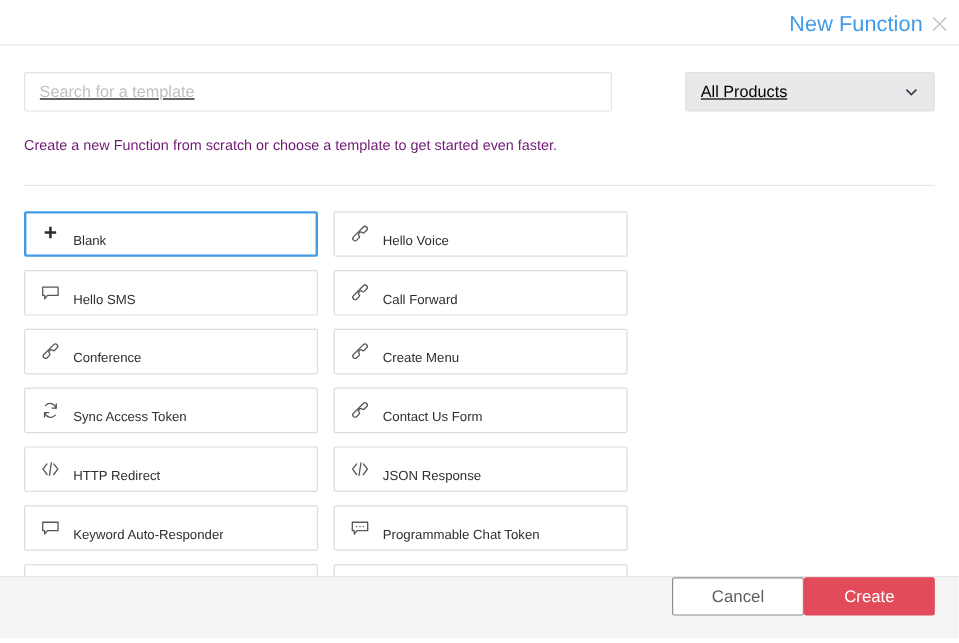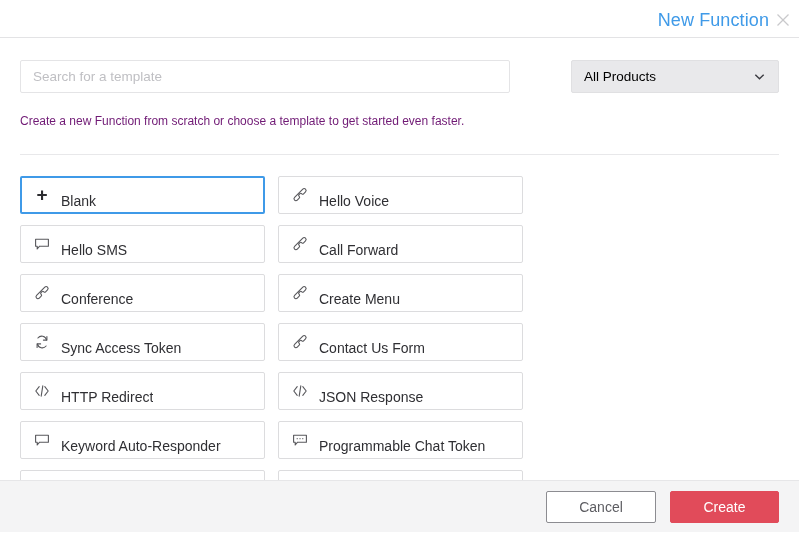--- a/index.html
+++ b/index.html
@@ -56,20 +56,21 @@
     position: relative;
     padding: 0 20px;
     background: #ffffff;
     overflow: hidden;
   }
 
   .controls-row {
     display: flex;
     align-items: flex-start;
     padding-top: 22px;
+    text-decoration: underline;
   }
   .search-input {
     width: 490px;
     height: 33px;
     border: 1px solid #e4e4e6;
     border-radius: 2px;
     background: #ffffff;
     padding: 0 12px;
     font-size: 13.5px;
     color: #2f2f33;
@@ -155,39 +156,37 @@
     font-weight: bold;
   }
   .plus-glyph {
     font-size: 19px;
     line-height: 16px;
     font-weight: bold;
     color: #2c2c30;
     font-family: "Liberation Sans", sans-serif;
   }
   .tmpl-label {
-    font-size: 14px;
+    font-size: 11px;
     color: #2f2f33;
     white-space: nowrap;
     overflow: hidden;
     text-overflow: ellipsis;
     margin-top: 12px;
   }
 
   
   .footer {
     flex: 0 0 52px;
     height: 52px;
     background: #f4f4f5;
     border-top: 1px solid #e6e6e8;
     display: flex;
-    align-items: center;
     justify-content: flex-end;
     padding-right: 20px;
-    gap: 14px;
   }
   .btn {
     height: 32px;
     border-radius: 2px;
     font-size: 14px;
     display: inline-flex;
     align-items: center;
     justify-content: center;
     cursor: pointer;
     font-family: "Liberation Sans", sans-serif;

